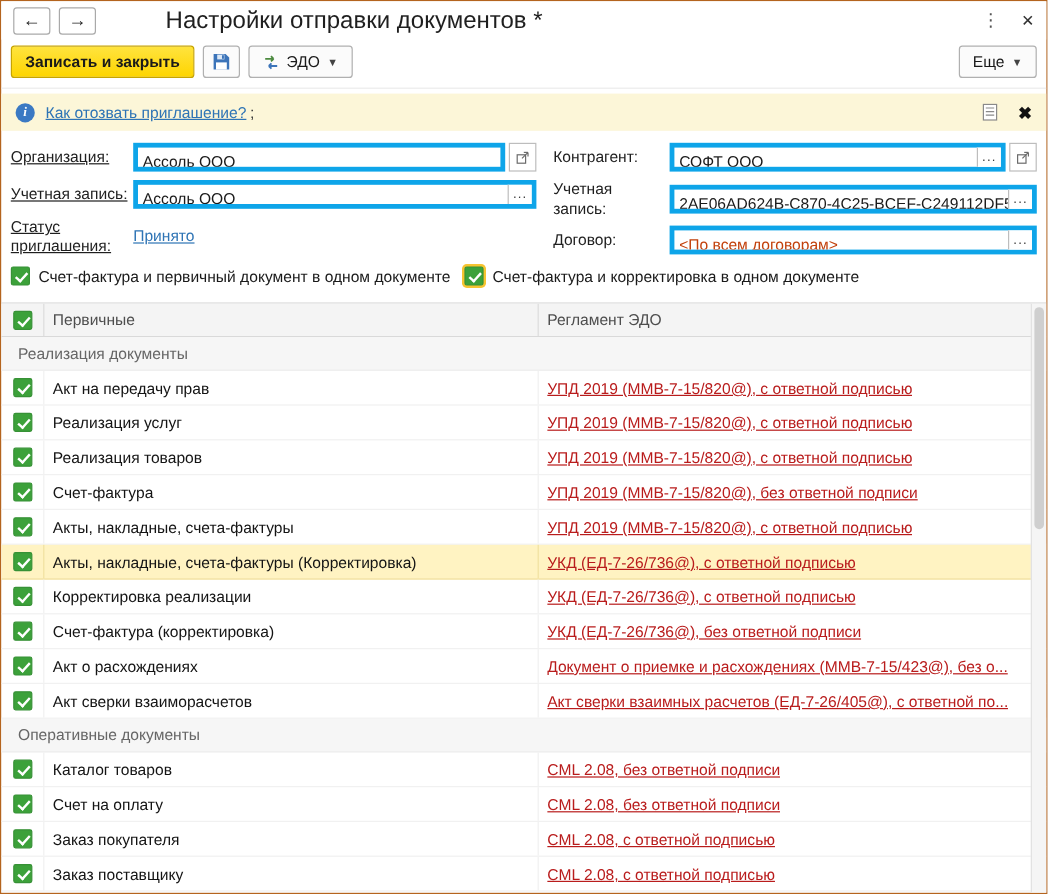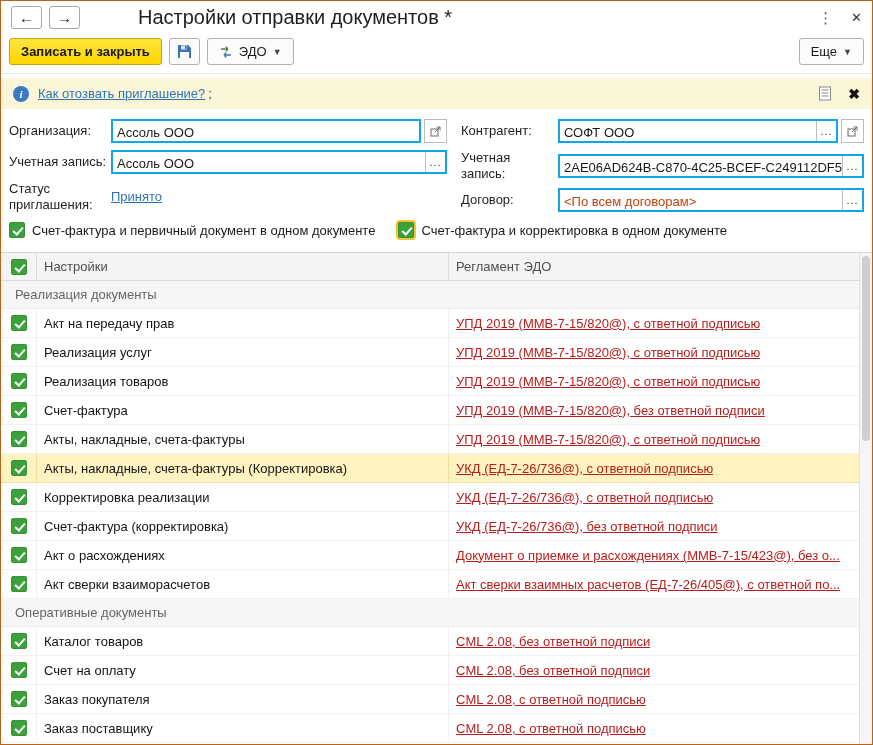--- a/index.html
+++ b/index.html
@@ -51,24 +51,24 @@
   .info-suffix{ margin-left:-6px; color:#333; }
   .infobar-right{ margin-left:auto; display:flex; align-items:center; gap:16px; }
   .infobar-close{ font-weight:bold; font-size:14px; color:#111; cursor:pointer; line-height:1; }
 
   
   .form{ flex:none; display:flex; gap:14px; padding:10px 8px 0; }
   .fcol-left{ width:438px; flex:none; display:flex; flex-direction:column; gap:7px; }
   .fcol-right{ flex:1; min-width:0; display:flex; flex-direction:column; gap:7px; }
   .frow{ display:flex; align-items:center; min-height:24px; }
   .flabel{ flex:none; line-height:1.2; color:#1f1f1f; }
-  .fcol-left  .flabel{ width:102px; }
+  .fcol-left  .flabel{ width:102px;text-decoration:underline; }
   .fcol-right .flabel{ width:97px; }
   .field{
-    flex:1; min-width:0; height:24px; border:2px solid #0ea5e9; background:#fff;
+    flex:1; min-width:0; height:24px; border:4px solid #0ea5e9; background:#fff;
     display:flex; align-items:stretch;
   }
   .field .val{ flex:1; min-width:0; padding:4px 4px 0; overflow:hidden; white-space:nowrap; }
   .field .val.placeholder{ color:#c2410c; }
   .choose-btn{
     flex:none; width:20px; border-left:1px solid #bdbdbd; background:#fff;
     display:flex; align-items:center; justify-content:center;
     color:#3a3a3a; font-size:11px; letter-spacing:1px; cursor:pointer;
   }
   .open-btn{
@@ -83,21 +83,21 @@
     border:1px solid #999; border-radius:2px; background:#fff; cursor:pointer;
   }
   .checkbox.checked{ background:#3ca13a; border-color:#379136; }
   .checkbox.checked::after{
     content:""; position:absolute; left:3px; top:4px; width:8px; height:4px;
     border-left:2px solid #fff; border-bottom:2px solid #fff; transform:rotate(-48deg);
   }
   .checkbox.focused{ box-shadow:0 0 0 2px #f6c431; }
 
   
-  .options{ flex:none; display:flex; align-items:center; gap:23px; padding:10px 8px 6px; }
+  .options{ flex:none; display:flex; align-items:center; gap:12px; padding:10px 8px 6px; }
   .opt{ display:flex; align-items:center; gap:7px; cursor:pointer; }
 
   
   .table-wrap{ flex:1; position:relative; margin-top:8px; overflow:hidden; border-top:1px solid #d9d9d9; }
   .thead{
     display:grid; grid-template-columns:36px 412px 1fr; height:28px;
     background:#f4f4f4; border-bottom:1px solid #d9d9d9; padding-right:13px;
   }
   .th{ display:flex; align-items:center; padding:0 7px; color:#4e4e4e; border-right:1px solid #dcdcdc; }
   .th.center{ justify-content:center; padding:0; }
@@ -259,21 +259,21 @@
       <span class="checkbox checked focused"></span>
       <span>Счет-фактура и корректировка в одном документе</span>
     </div>
   </div>
 
   <div class="table-wrap">
     <div class="thead">
       <div class="th center">
         <span class="checkbox checked"></span>
       </div>
-      <div class="th">Настройки</div>
+      <div class="th">Первичные</div>
       <div class="th">Регламент ЭДО</div>
     </div>
     <div>
         <div class="trow group">Реализация документы</div>
         <div class="trow data">
           <div class="cell c-check">
             <span class="checkbox checked"></span>
           </div>
           <div class="cell c-doc">Акт на передачу прав</div>
           <div class="cell c-reg">

